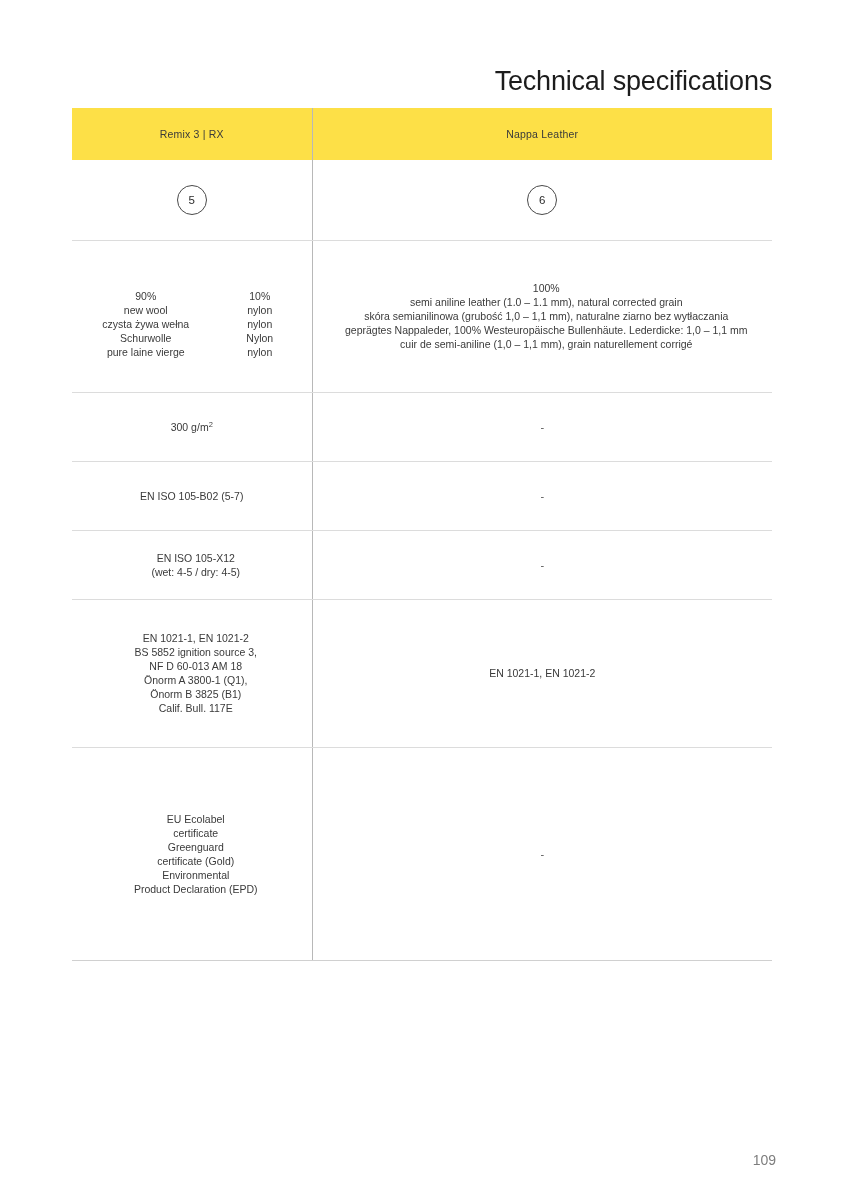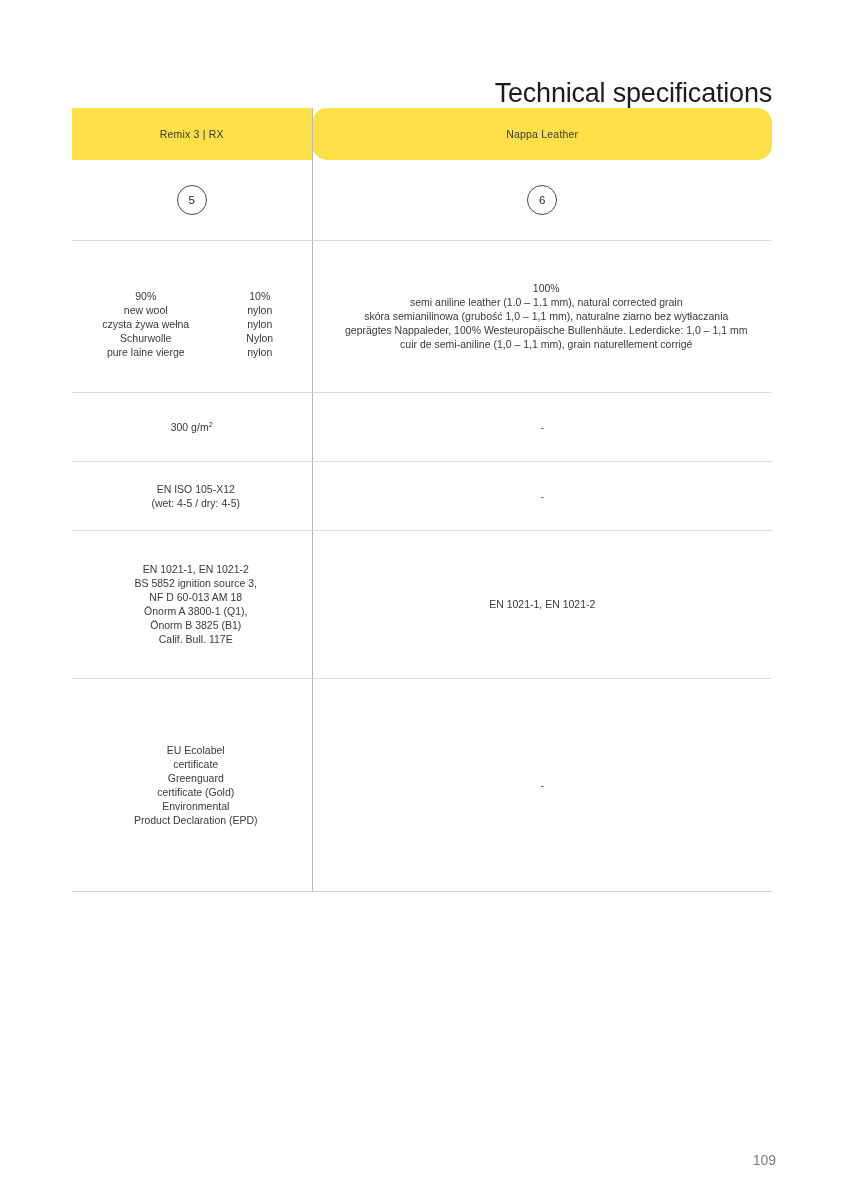--- a/index.html
+++ b/index.html
@@ -12,21 +12,21 @@
     background: #ffffff;
     font-family: "Liberation Sans", sans-serif;
     color: #2b2b2b;
     position: relative;
     overflow: hidden;
   }
 
   
   .page-title {
     position: absolute;
-    top: 60px;
+    top: 48px;
     right: 76px;
     font-size: 27px;
     font-weight: 400;
     letter-spacing: -0.2px;
     color: #1c1c1c;
     white-space: nowrap;
   }
 
   
   .spec-table {
@@ -41,21 +41,21 @@
     vertical-align: middle;
     text-align: center;
     font-size: 10.5px;
     line-height: 14px;
     color: #3a3a3a;
     padding: 0;
   }
 
   
   .col-left  { width: 240px; }
-  .col-right { width: 460px; border-radius: 15px; }
+  .col-right { width: 460px; }
 
   
   .head-row td {
     background: #fde047;
     height: 52px;
     font-size: 10.5px;
     color: #3a3a3a;
     letter-spacing: 0.2px;
   }
   .head-row td.col-right {
@@ -191,20 +191,26 @@
     <tr class="body-row rule-below h-small">
       <td class="col-left">
         <span>300 g/m</span><span class="sup">2</span>
       </td>
       <td class="col-right">
         <span class="dash">-</span>
       </td>
     </tr>
 
 
+    <tr class="body-row rule-below h-small">
+      <td class="col-left">EN ISO 105-B02 (5-7)</td>
+      <td class="col-right">
+        <span class="dash">-</span>
+      </td>
+    </tr>
 
     <tr class="body-row rule-below h-small">
       <td class="col-left multiline">
         <span>EN ISO 105-X12</span>
         <span>(wet: 4-5 / dry: 4-5)</span>
       </td>
       <td class="col-right">
         <span class="dash">-</span>
       </td>
     </tr>

